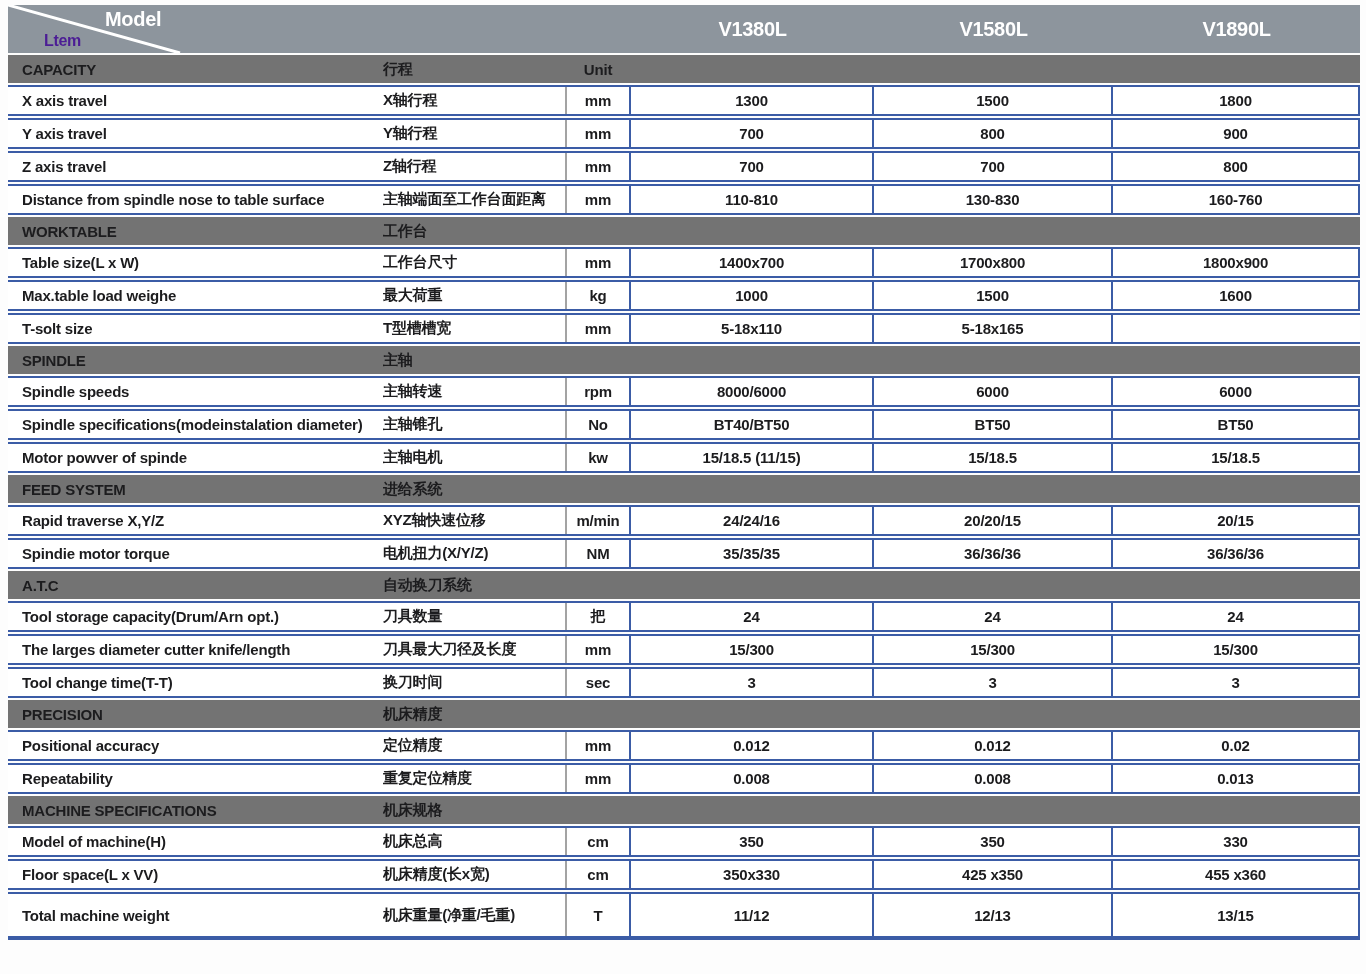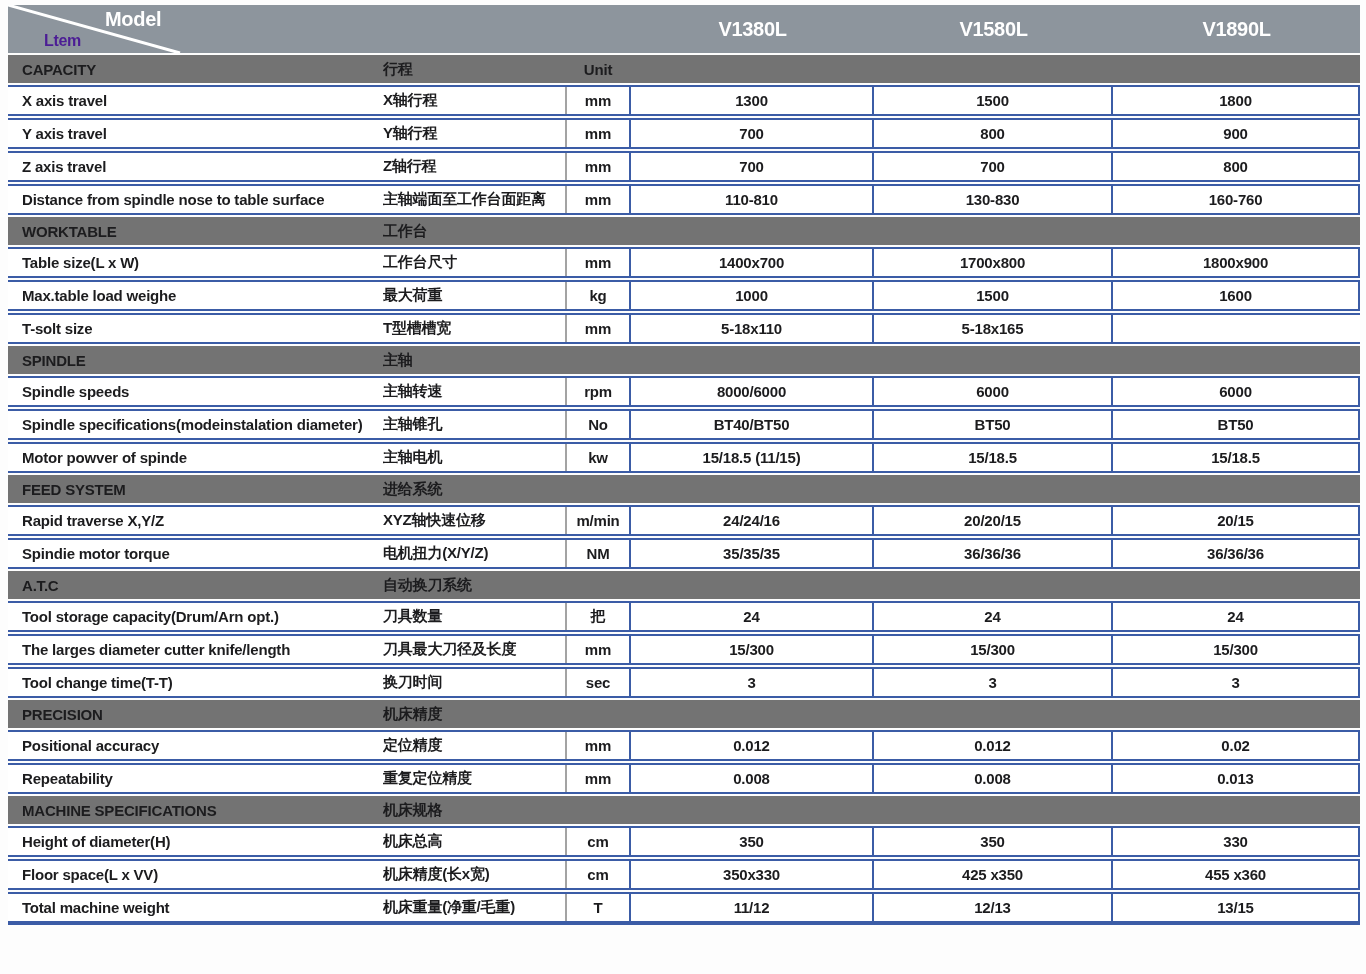--- a/index.html
+++ b/index.html
@@ -67,21 +67,21 @@
     font-size:15px;font-weight:700;
   }
   
   .data-row{
     height:31px;
     margin-top:2px;
     border-top:2px solid #3b5ca6;
     border-bottom:2px solid #3b5ca6;
     background:#ffffff;
   }
-  .data-row:last-of-type{border-bottom:4px solid #3b5ca6;height:33px;}
+  .data-row:last-of-type{border-bottom:4px solid #3b5ca6;height:48px;}
   .cell{
     display:flex;align-items:center;
     font-size:15px;font-weight:700;letter-spacing:-0.2px;
     box-sizing:border-box;
     overflow:hidden;white-space:nowrap;
   }
   .c-en{padding-left:14px;}
   .c-cn{}
   .c-unit{
     justify-content:center;
@@ -297,21 +297,21 @@
   </div>
       <div class="grid-row section-row">
     <div class="cell sec-en">MACHINE SPECIFICATIONS</div>
     <div class="cell sec-cn">机床规格</div>
     <div class="cell sec-unit"></div>
     <div class="cell"></div>
     <div class="cell"></div>
     <div class="cell"></div>
   </div>
       <div class="grid-row data-row">
-    <div class="cell c-en">Height of diameter(H)</div>
+    <div class="cell c-en">Model of machine(H)</div>
     <div class="cell c-cn">机床总高</div>
     <div class="cell c-unit">cm</div>
     <div class="cell c-val">350</div>
     <div class="cell c-val">350</div>
     <div class="cell c-val">330</div>
   </div>
       <div class="grid-row data-row">
     <div class="cell c-en">Floor space(L x VV)</div>
     <div class="cell c-cn">机床精度(长x宽)</div>
     <div class="cell c-unit">cm</div>

